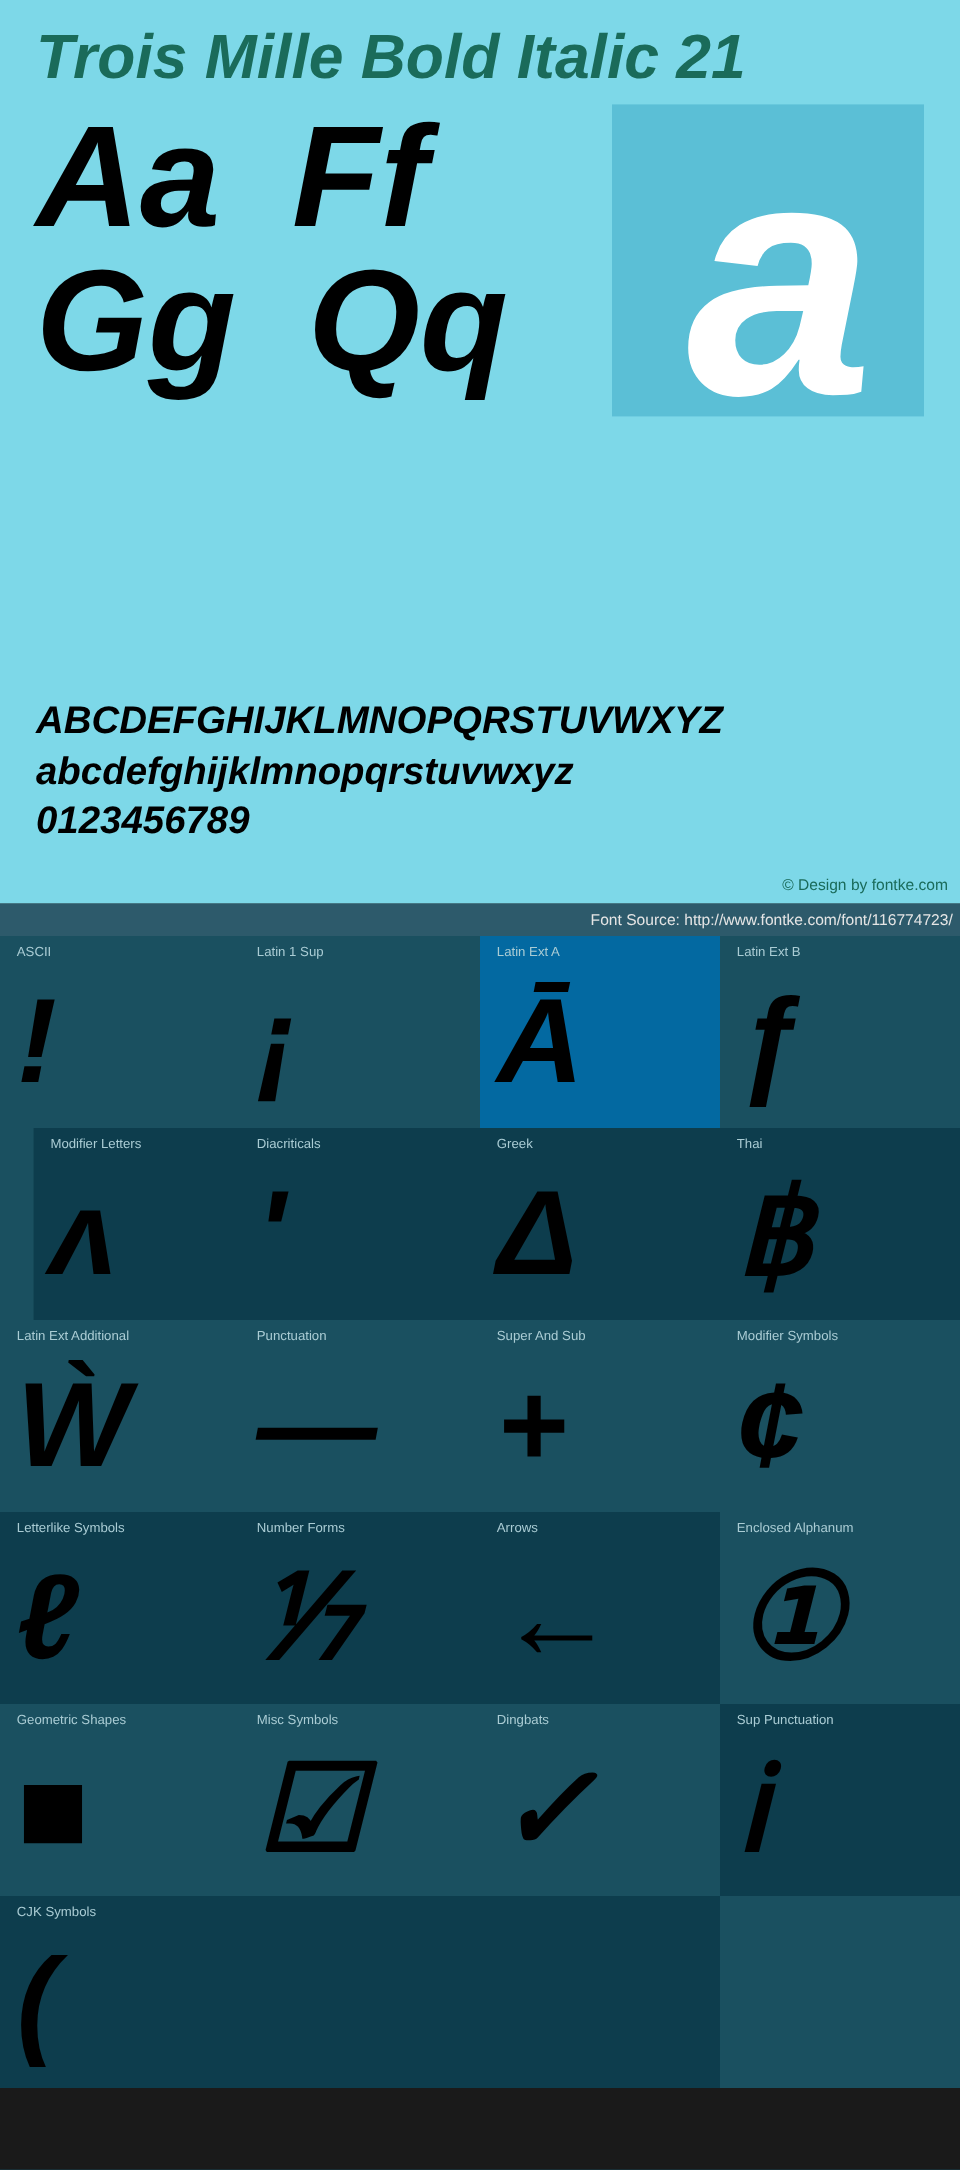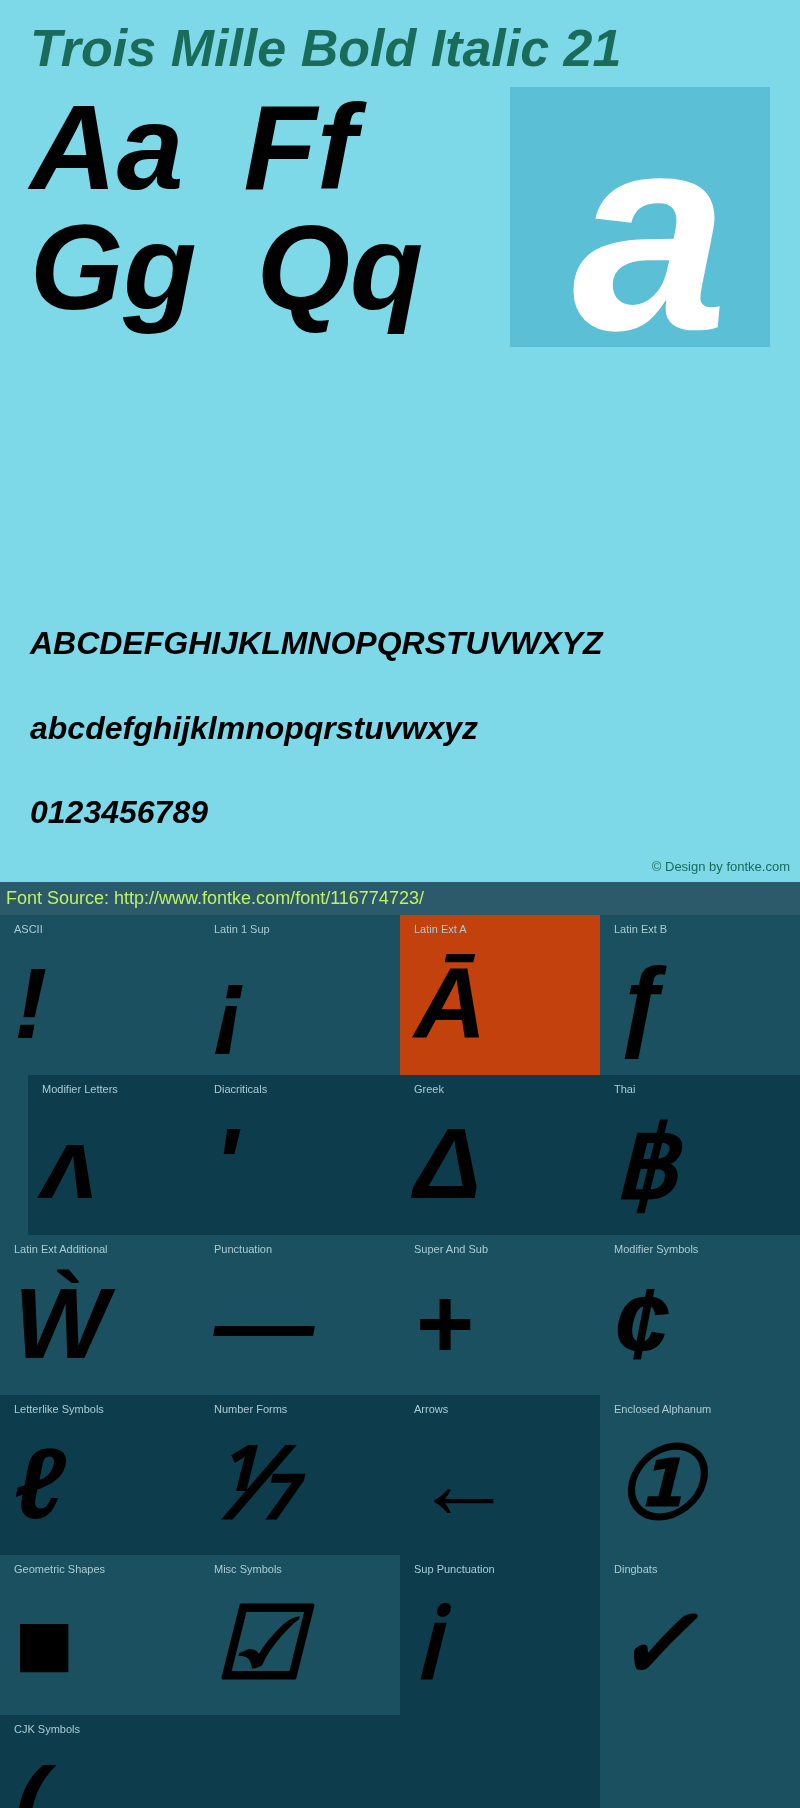--- a/index.html
+++ b/index.html
@@ -74,36 +74,35 @@
       padding: 20px 30px;
       background: #7dd8e8;
     }
 
     .alphabet-text {
       font-size: 32px;
       font-weight: 900;
       font-style: italic;
       color: #000;
       line-height: 1.3;
-      margin-top: 43px;
     }
 
     .credit-line {
       text-align: right;
       font-size: 13px;
       color: #1a6b5a;
       padding: 5px 10px 8px 0;
       background: #7dd8e8;
     }
 
     .source-bar {
       background: #2d5a6b;
-      color: #bef264;
-      font-size: 18px;
-      text-align: left;
+      color: #e5e5e5;
+      font-size: 13px;
+      text-align: right;
       padding: 6px;
     }
 
     .glyphs-section {
       background: #1a5060;
       display: grid;
       grid-template-columns: repeat(4, 1fr);
     }
 
     .glyph-cell {
@@ -171,21 +170,21 @@
 
 <div class="glyphs-section" id="glyphs-grid">
 <div class="glyph-cell" style="background: rgb(26, 80, 96);">
       <div class="glyph-label">ASCII</div>
       <div class="glyph-char dark-bg">!</div>
     </div>
     <div class="glyph-cell" style="background: rgb(26, 80, 96);">
       <div class="glyph-label">Latin 1 Sup</div>
       <div class="glyph-char dark-bg">¡</div>
     </div>
-    <div class="glyph-cell" style="background: #c2410c;">
+    <div class="glyph-cell" style="background: #0369a1;">
       <div class="glyph-label">Latin Ext A</div>
       <div class="glyph-char dark-bg">Ā</div>
     </div>
     <div class="glyph-cell" style="background: rgb(26, 80, 96);">
       <div class="glyph-label">Latin Ext B</div>
       <div class="glyph-char dark-bg">ƒ</div>
     </div>
     <div class="glyph-cell" style="background: rgb(13, 61, 77); margin-left: 28px;">
       <div class="glyph-label">Modifier Letters</div>
       <div class="glyph-char dark-bg">ʌ</div>
@@ -235,28 +234,28 @@
       <div class="glyph-char dark-bg">①</div>
     </div>
     <div class="glyph-cell" style="background: rgb(26, 80, 96);">
       <div class="glyph-label">Geometric Shapes</div>
       <div class="glyph-char dark-bg">■</div>
     </div>
     <div class="glyph-cell" style="background: rgb(26, 80, 96);">
       <div class="glyph-label">Misc Symbols</div>
       <div class="glyph-char dark-bg">☑</div>
     </div>
+    <div class="glyph-cell" style="background: rgb(26, 80, 96);">
+      <div class="glyph-label">Dingbats</div>
+      <div class="glyph-char dark-bg">✓</div>
+    </div>
     <div class="glyph-cell" style="background: rgb(13, 61, 77);">
       <div class="glyph-label">Sup Punctuation</div>
       <div class="glyph-char dark-bg">ℹ</div>
     </div>
-    <div class="glyph-cell" style="background: rgb(26, 80, 96);">
-      <div class="glyph-label">Dingbats</div>
-      <div class="glyph-char dark-bg">✓</div>
-    </div>
     <div class="glyph-cell" style="background: rgb(13, 61, 77);">
       <div class="glyph-label">CJK Symbols</div>
       <div class="glyph-char dark-bg">(</div>
     </div>
     <div class="glyph-cell" style="background: rgb(13, 61, 77);">
       <div class="glyph-label"></div>
       <div class="glyph-char dark-bg"></div>
     </div>
     <div class="glyph-cell" style="background: rgb(13, 61, 77);">
       <div class="glyph-label"></div>

